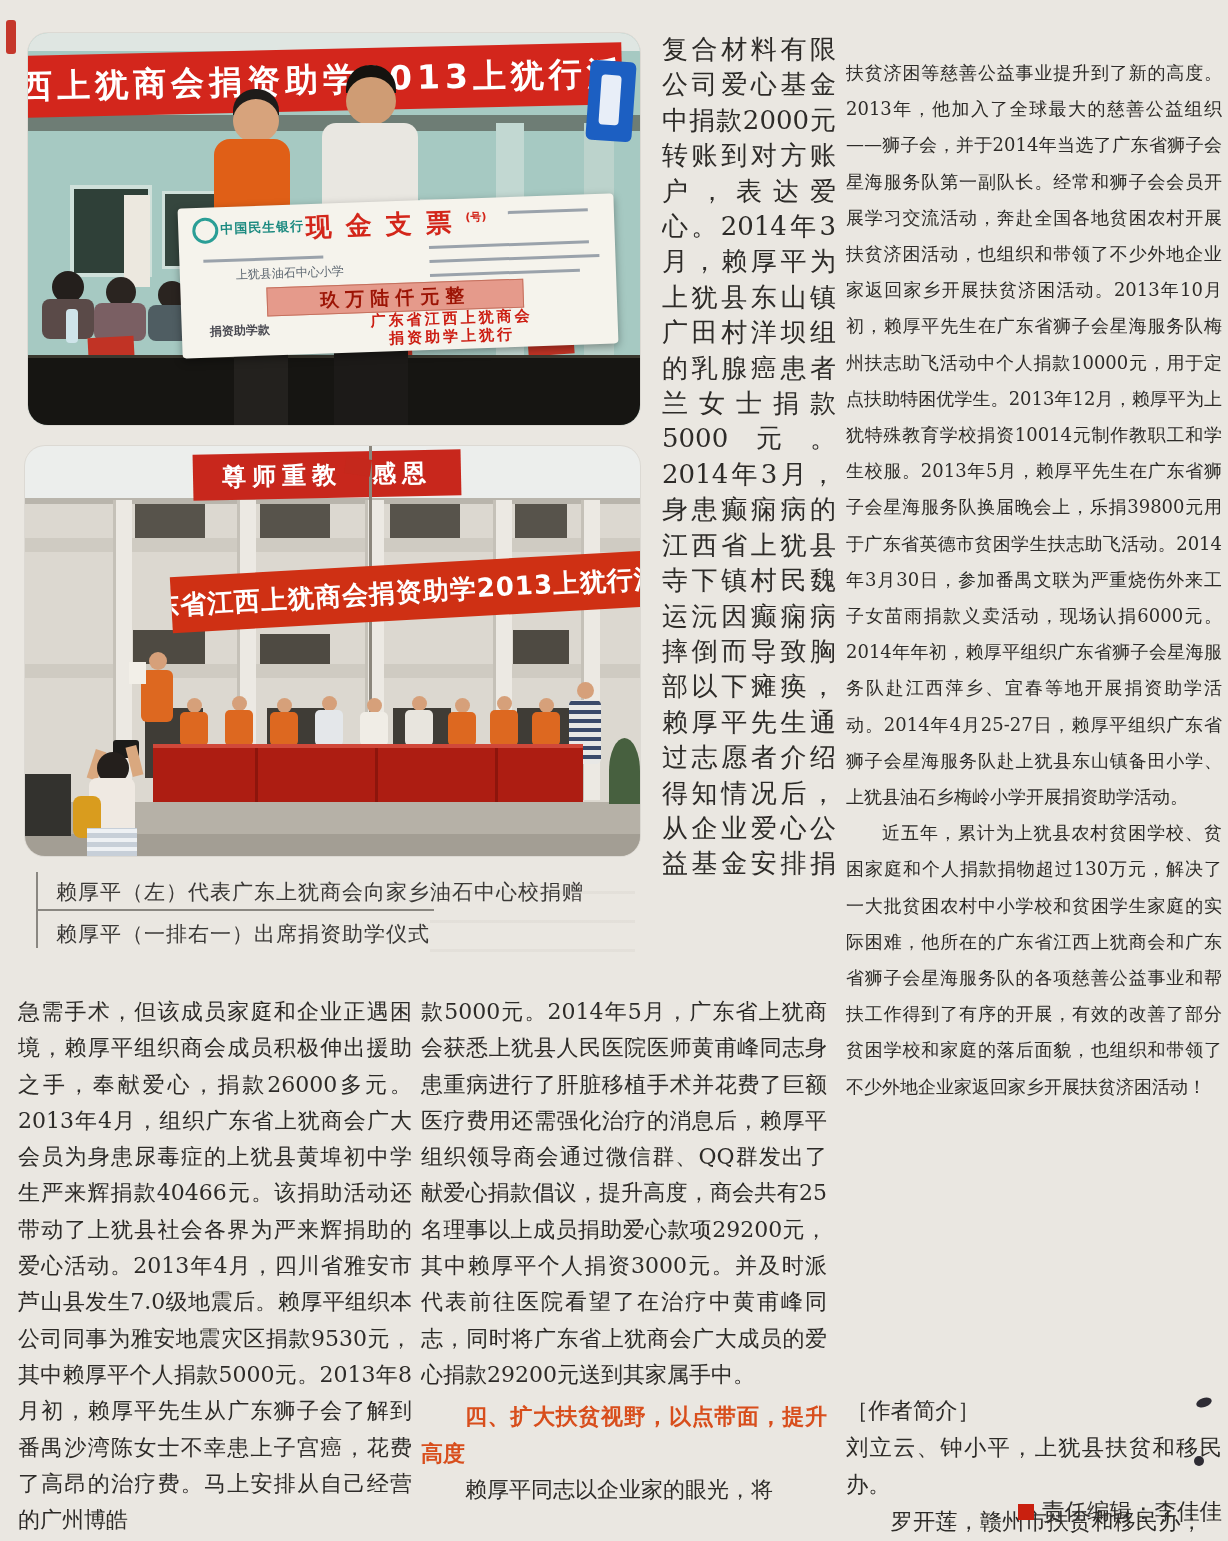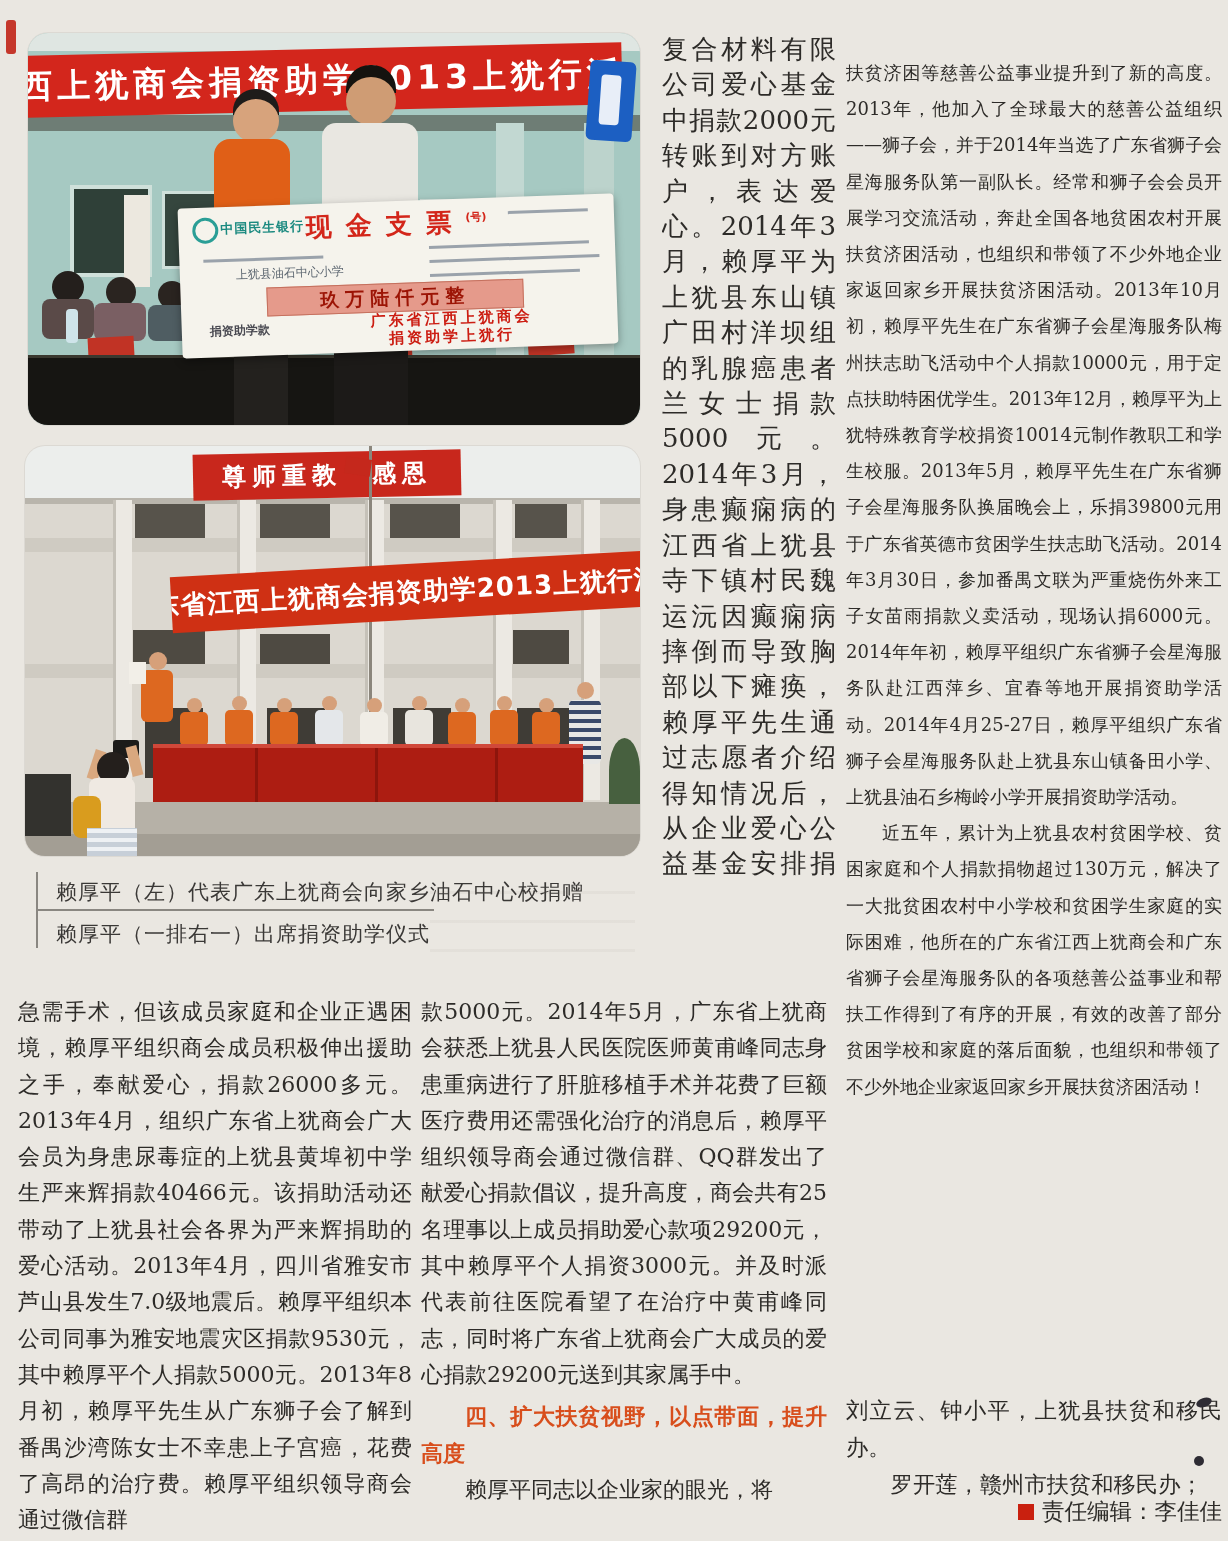--- a/index.html
+++ b/index.html
@@ -190,32 +190,33 @@
   <div class="f" style="left:36px;top:909px;width:398px;height:2px;background:#8a8781;"></div>
   <div class="caption" style="left:56px;top:920px;">赖厚平（一排右一）出席捐资助学仪式</div>
   <div class="caption" style="left:56px;top:878px;">赖厚平（左）代表广东上犹商会向家乡油石中心校捐赠</div>
 
   <div class="f smudge" style="left:430px;top:866px;width:205px;height:112px;opacity:.8;"></div>
 
   <div class="col" id="col-narrow">
       <div class="blk cont">复合材料有限公司爱心基金中捐款2000元转账到对方账户，表达爱心。2014年3月，赖厚平为上犹县东山镇广田村洋坝组的乳腺癌患者兰女士捐款5000元。2014年3月，身患癫痫病的江西省上犹县寺下镇村民魏运沅因癫痫病摔倒而导致胸部以下瘫痪，赖厚平先生通过志愿者介绍得知情况后，从企业爱心公益基金安排捐</div>
     </div>
   <div class="col" id="col-left-bottom">
-      <div class="blk cont">急需手术，但该成员家庭和企业正遇困境，赖厚平组织商会成员积极伸出援助之手，奉献爱心，捐款26000多元。2013年4月，组织广东省上犹商会广大会员为身患尿毒症的上犹县黄埠初中学生严来辉捐款40466元。该捐助活动还带动了上犹县社会各界为严来辉捐助的爱心活动。2013年4月，四川省雅安市芦山县发生7.0级地震后。赖厚平组织本公司同事为雅安地震灾区捐款9530元，其中赖厚平个人捐款5000元。2013年8月初，赖厚平先生从广东狮子会了解到番禺沙湾陈女士不幸患上子宫癌，花费了高昂的治疗费。赖厚平组织领导商会通过微信群</div>
+      <div class="blk cont">急需手术，但该成员家庭和企业正遇困境，赖厚平组织商会成员积极伸出援助之手，奉献爱心，捐款26000多元。2013年4月，组织广东省上犹商会广大会员为身患尿毒症的上犹县黄埠初中学生严来辉捐款40466元。该捐助活动还带动了上犹县社会各界为严来辉捐助的爱心活动。2013年4月，四川省雅安市芦山县发生7.0级地震后。赖厚平组织本公司同事为雅安地震灾区捐款9530元，其中赖厚平个人捐款5000元。2013年8月初，赖厚平先生从广东狮子会了解到番禺沙湾陈女士不幸患上子宫癌，花费了高昂的治疗费。马上安排从自己经营的广州博皓</div>
     </div>
   <div class="col" id="col-mid-bottom">
       <div class="blk cont">款5000元。2014年5月，广东省上犹商会获悉上犹县人民医院医师黄甫峰同志身患重病进行了肝脏移植手术并花费了巨额医疗费用还需强化治疗的消息后，赖厚平组织领导商会通过微信群、QQ群发出了献爱心捐款倡议，提升高度，商会共有25名理事以上成员捐助爱心款项29200元，其中赖厚平个人捐资3000元。并及时派代表前往医院看望了在治疗中黄甫峰同志，同时将广东省上犹商会广大成员的爱心捐款29200元送到其家属手中。</div>
       <div class="blk h-orange">四、扩大扶贫视野，以点带面，提升高度</div>
       <div class="blk para">赖厚平同志以企业家的眼光，将</div>
     </div>
   <div class="col" id="col-right">
       <div class="blk cont">扶贫济困等慈善公益事业提升到了新的高度。2013年，他加入了全球最大的慈善公益组织——狮子会，并于2014年当选了广东省狮子会星海服务队第一副队长。经常和狮子会会员开展学习交流活动，奔赴全国各地贫困农村开展扶贫济困活动，也组织和带领了不少外地企业家返回家乡开展扶贫济困活动。2013年10月初，赖厚平先生在广东省狮子会星海服务队梅州扶志助飞活动中个人捐款10000元，用于定点扶助特困优学生。2013年12月，赖厚平为上犹特殊教育学校捐资10014元制作教职工和学生校服。2013年5月，赖厚平先生在广东省狮子会星海服务队换届晚会上，乐捐39800元用于广东省英德市贫困学生扶志助飞活动。2014年3月30日，参加番禺文联为严重烧伤外来工子女苗雨捐款义卖活动，现场认捐6000元。2014年年初，赖厚平组织广东省狮子会星海服务队赴江西萍乡、宜春等地开展捐资助学活动。2014年4月25-27日，赖厚平组织广东省狮子会星海服务队赴上犹县东山镇备田小学、上犹县油石乡梅岭小学开展捐资助学活动。</div>
       <div class="blk para">近五年，累计为上犹县农村贫困学校、贫困家庭和个人捐款捐物超过130万元，解决了一大批贫困农村中小学校和贫困学生家庭的实际困难，他所在的广东省江西上犹商会和广东省狮子会星海服务队的各项慈善公益事业和帮扶工作得到了有序的开展，有效的改善了部分贫困学校和家庭的落后面貌，也组织和带领了不少外地企业家返回家乡开展扶贫济困活动！</div>
     </div>
   <div class="col" id="author-box">
+      <div class="blk author-head">［作者简介］</div>
       <div class="blk cont">刘立云、钟小平，上犹县扶贫和移民办。</div>
       <div class="blk para">罗开莲，赣州市扶贫和移民办；</div>
     </div>
 
   <div class="f" id="editor-line">
     <span class="red-sq"></span><span>责任编辑：李佳佳</span>
   </div>
 
   <div class="f dot" style="left:1196px;top:1398px;width:16px;height:9px;transform:rotate(-18deg);"></div>
   <div class="f dot" style="left:1194px;top:1456px;width:10px;height:10px;"></div>

